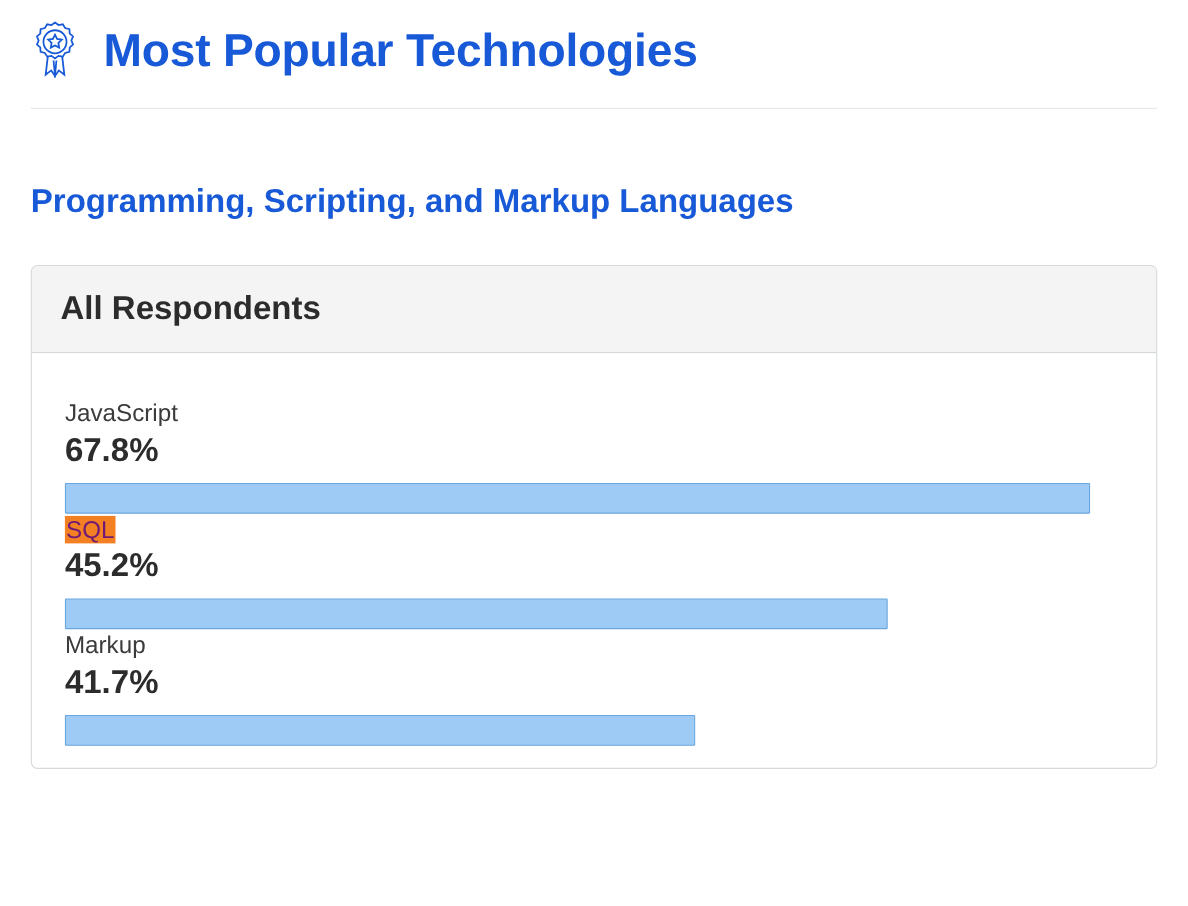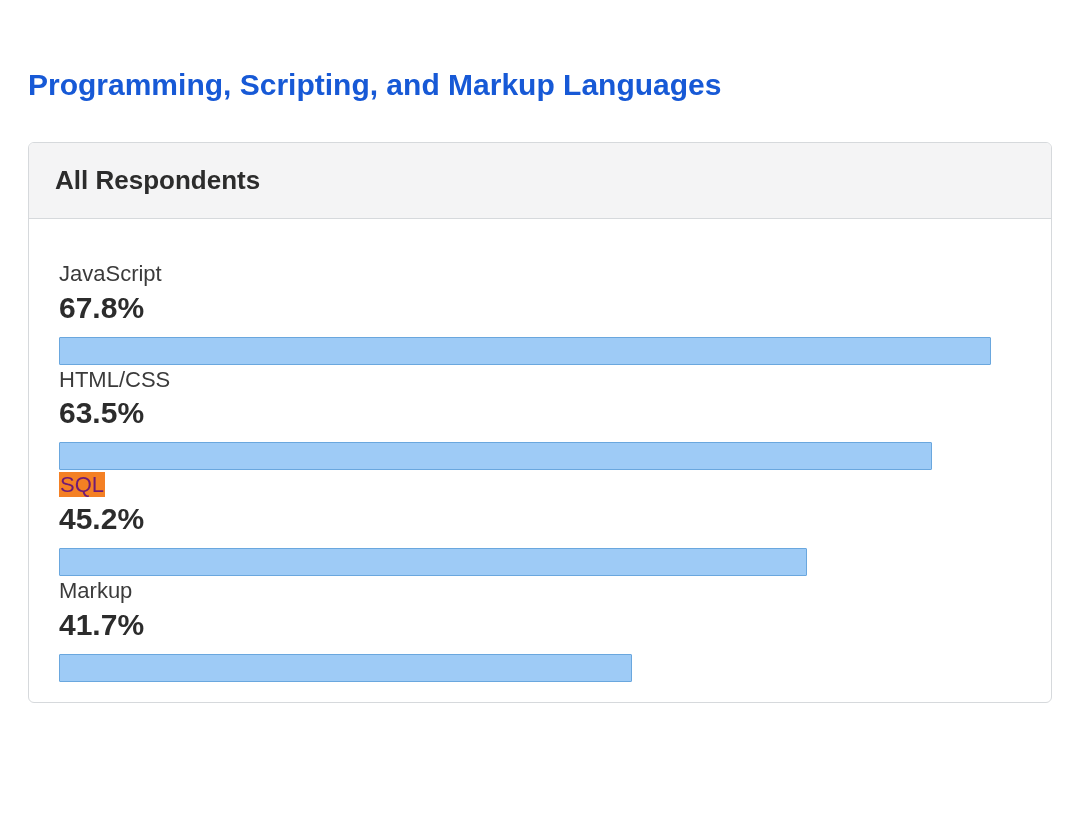--- a/index.html
+++ b/index.html
@@ -44,21 +44,21 @@
     border-radius: 6px;
     background: #ffffff;
     overflow: hidden;
   }
   .panel-header {
     background: #f4f4f5;
     padding: 22px 26px;
     border-bottom: 1px solid #d6d9dc;
   }
   .panel-header-text {
-    font-size: 26px;
+    font-size: 30px;
     font-weight: 700;
     color: #2c2c2c;
   }
   .panel-body {
     padding: 40px 30px 20px 30px;
   }
   .bar-row {
   }
   .bar-label {
     font-size: 22px;
@@ -89,41 +89,53 @@
     background: #9ecbf6;
     border: 1px solid #6aa7de;
     border-radius: 1px;
   }
 </style>
 </head>
 <body>
 
 <div class="page">
 
+  <div class="header">
+    <div class="header-icon">
+      <svg viewBox="0 0 44 56" width="44" height="56">
+        <g fill="none" stroke="#1759d6" stroke-width="1.6">
+
+          <path d="M22 2.5
+                   l3.2 2.3 3.9-0.7 2.1 3.4 3.9 1 0.3 4 3.0 2.6 -1.5 3.7 1.5 3.7 -3.0 2.6 -0.3 4 -3.9 1 -2.1 3.4 -3.9-0.7 -3.2 2.3
+                   -3.2-2.3 -3.9 0.7 -2.1-3.4 -3.9-1 -0.3-4 -3.0-2.6 1.5-3.7 -1.5-3.7 3.0-2.6 0.3-4 3.9-1 2.1-3.4 3.9 0.7 z"></path>
+          <circle cx="22" cy="20" r="10.5"></circle>
+
+          <path d="M22 13.5 l1.9 3.9 4.3 0.6 -3.1 3 0.7 4.3 -3.8-2 -3.8 2 0.7-4.3 -3.1-3 4.3-0.6 z"></path>
+
+          <path d="M15.5 33 l-2 17 5-4 3.5 5 1.3-14"></path>
+          <path d="M28.5 33 l2 17 -5-4 -3.5 5 -1.3-14"></path>
+        </g>
+      </svg>
+    </div>
+    <div class="header-title">Most Popular Technologies</div>
+  </div>
 
   <div class="subheading">Programming, Scripting, and Markup Languages</div>
 
   <div class="panel">
     <div class="panel-header">
       <span class="panel-header-text">All Respondents</span>
     </div>
     <div class="panel-body" id="bars-container">
 
     <div class="bar-row">
           <div><span class="bar-label">JavaScript</span></div>
           <div class="bar-value">67.8%</div>
           <div class="bar-track">
             <div class="bar-fill" style="width: 96.8571%; background: rgb(158, 203, 246); border-color: rgb(106, 167, 222);"></div>
-          </div>
-        </div>
-        <div class="bar-row">
-          <div><span class="bar-label">HTML/CSS</span></div>
-          <div class="bar-value">63.5%</div>
-          <div class="bar-track">
-            <div class="bar-fill" style="width: 90.7143%; background: rgb(158, 203, 246); border-color: rgb(106, 167, 222);"></div>
           </div>
         </div>
         <div class="bar-row">
           <div><span class="bar-label highlighted">SQL</span></div>
           <div class="bar-value">45.2%</div>
           <div class="bar-track">
             <div class="bar-fill" style="width: 77.7143%; background: rgb(158, 203, 246); border-color: rgb(106, 167, 222);"></div>
           </div>
         </div>
         <div class="bar-row">

